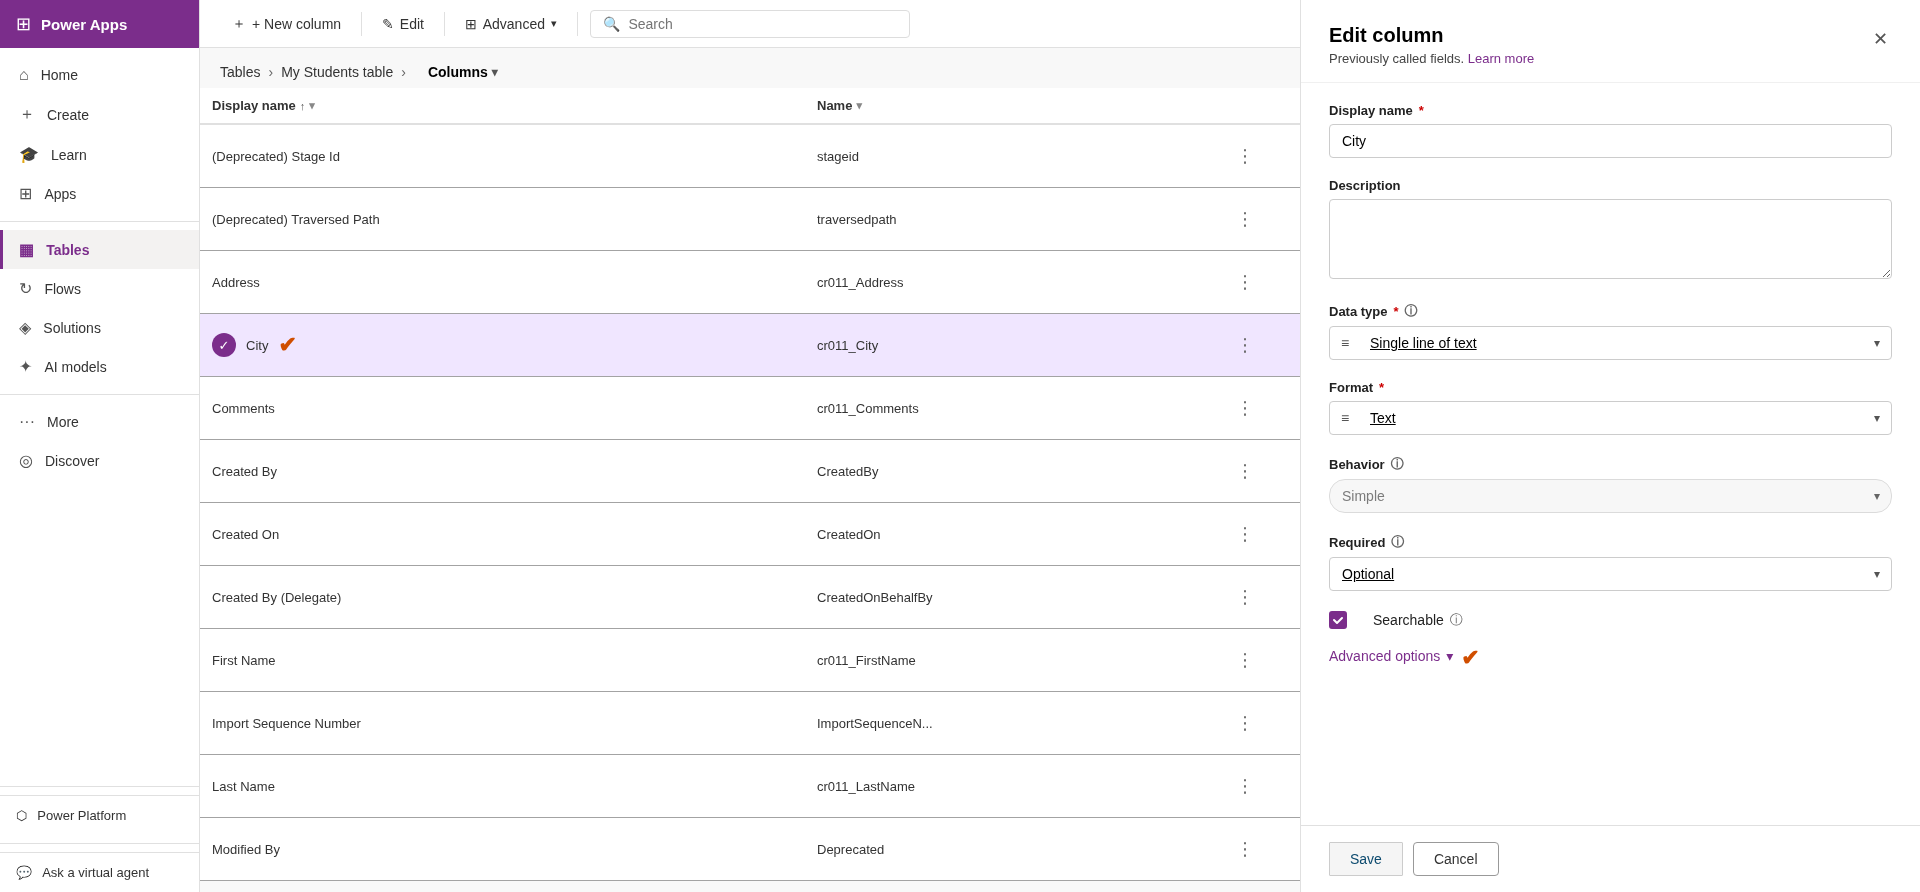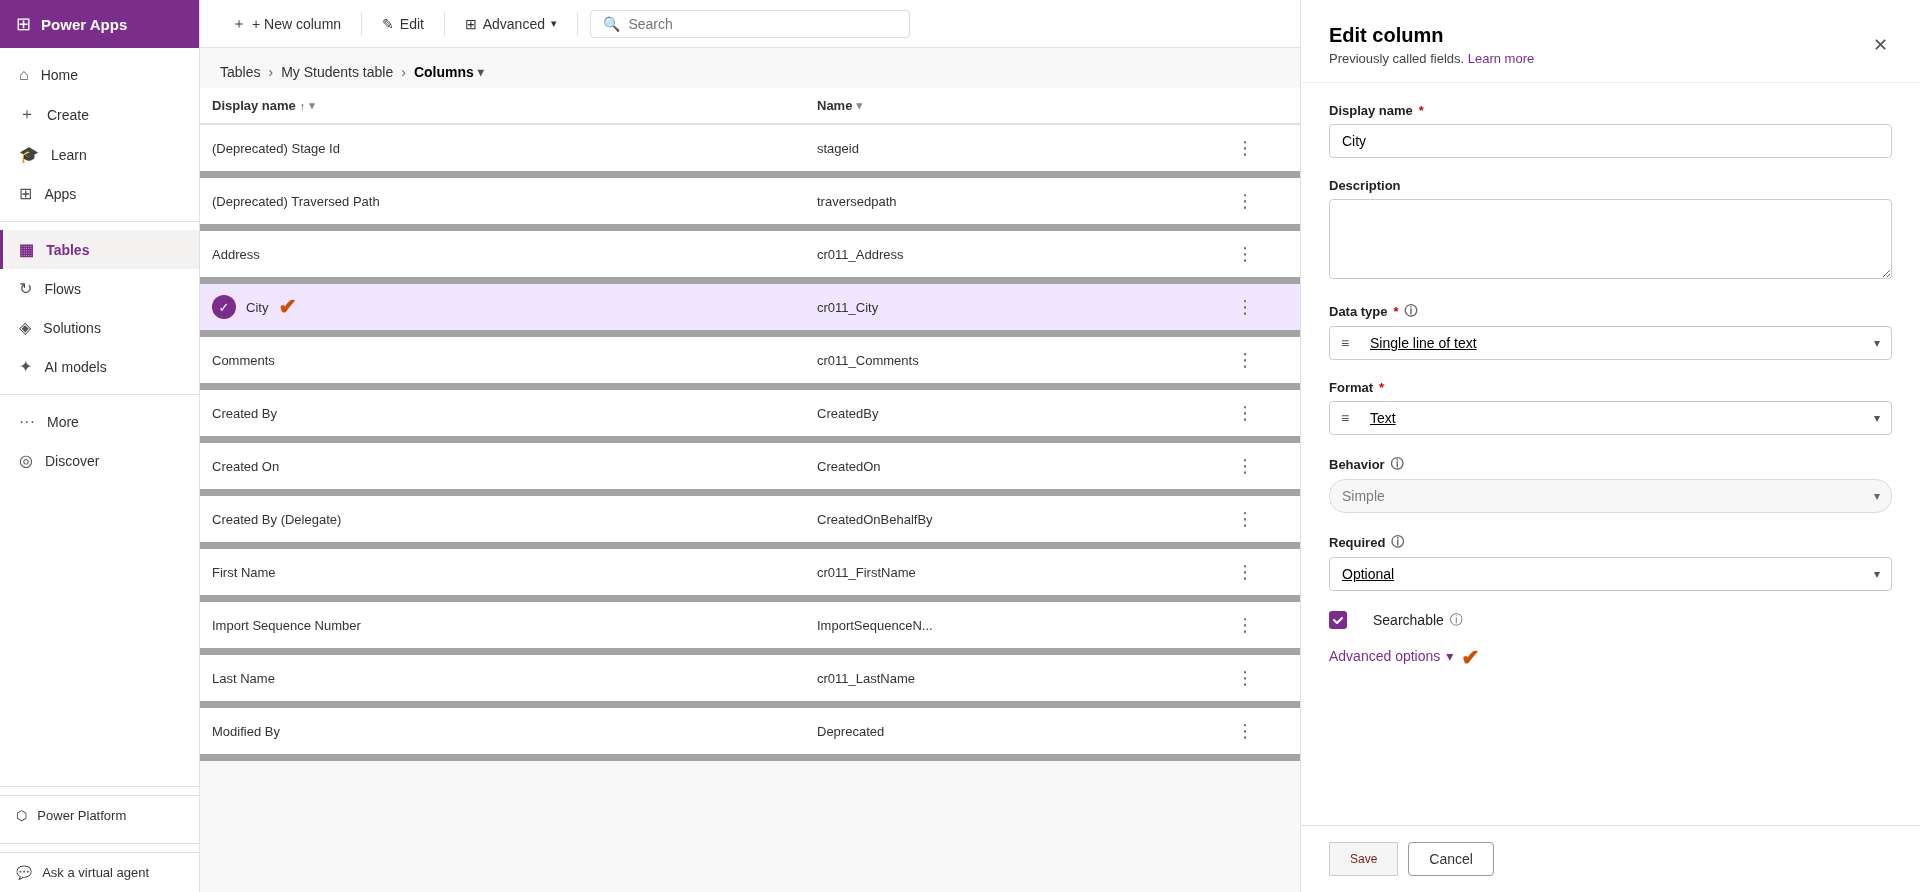--- a/index.html
+++ b/index.html
@@ -80,44 +80,45 @@
       color: #666;
     }
     .breadcrumb-row .breadcrumb-sep { color: #666; }
     .breadcrumb-row .breadcrumb-link { color: #333; cursor: pointer; }
     .breadcrumb-row .breadcrumb-current {
       font-weight: 700;
       color: #000;
       display: flex;
       align-items: center;
       gap: 4px;
+      margin-left: 14px;
     }
     .breadcrumb-row .breadcrumb-chevron { color: #555; cursor: pointer; font-size: 12px; }
     .data-table {
       width: 100%;
       border-collapse: collapse;
       background: #fff;
     }
     .data-table thead tr {
       border-bottom: 2px solid #e0e0e0;
     }
     .data-table th {
       text-align: left;
       padding: 10px 12px;
       font-size: 13px;
       font-weight: 600;
       color: #333;
       background: #fff;
       cursor: pointer;
     }
     .data-table td {
-      padding: 10px 12px;
+      padding: 18px 12px;
       font-size: 13px;
       color: #333;
-      border-bottom: 7px solid #a3a3a3;
+      border-bottom: 1px solid #a3a3a3;
     }
     .data-table tbody tr.selected-row { background: #f0e6ff; }
     .data-table .col-actions { width: 30px; text-align: center; }
     .dots-btn {
       background: none;
       border: none;
       cursor: pointer;
       color: #666;
       font-size: 18px;
       padding: 2px 6px;
@@ -147,21 +148,21 @@
       display: flex;
       flex-direction: column;
       flex-shrink: 0;
       overflow-y: auto;
     }
     .panel-header {
       padding: 24px 28px 16px 28px;
       border-bottom: 1px solid #f0f0f0;
       display: flex;
       justify-content: space-between;
-      align-items: center;
+      align-items: flex-start;
       flex-shrink: 0;
     }
     .panel-title {
       font-size: 20px;
       font-weight: 600;
       color: #000;
       margin-bottom: 4px;
     }
     .panel-subtitle {
       font-size: 13px;
@@ -333,22 +334,22 @@
       border-top: 1px solid #e0e0e0;
       display: flex;
       gap: 10px;
       flex-shrink: 0;
     }
     .btn-save {
       padding: 8px 20px;
       background: #f5f5f5;
       border: 1px solid #ccc;
       border-radius: 1px;
-      font-size: 12px;
-      color: #7f1d1d;
+      font-size: 14px;
+      color: #0c4a6e;
       cursor: not-allowed;
     }
     .btn-cancel {
       padding: 8px 20px;
       background: #fff;
       border: 1px solid #999;
       border-radius: 4px;
       font-size: 14px;
       color: #333;
       cursor: pointer;

